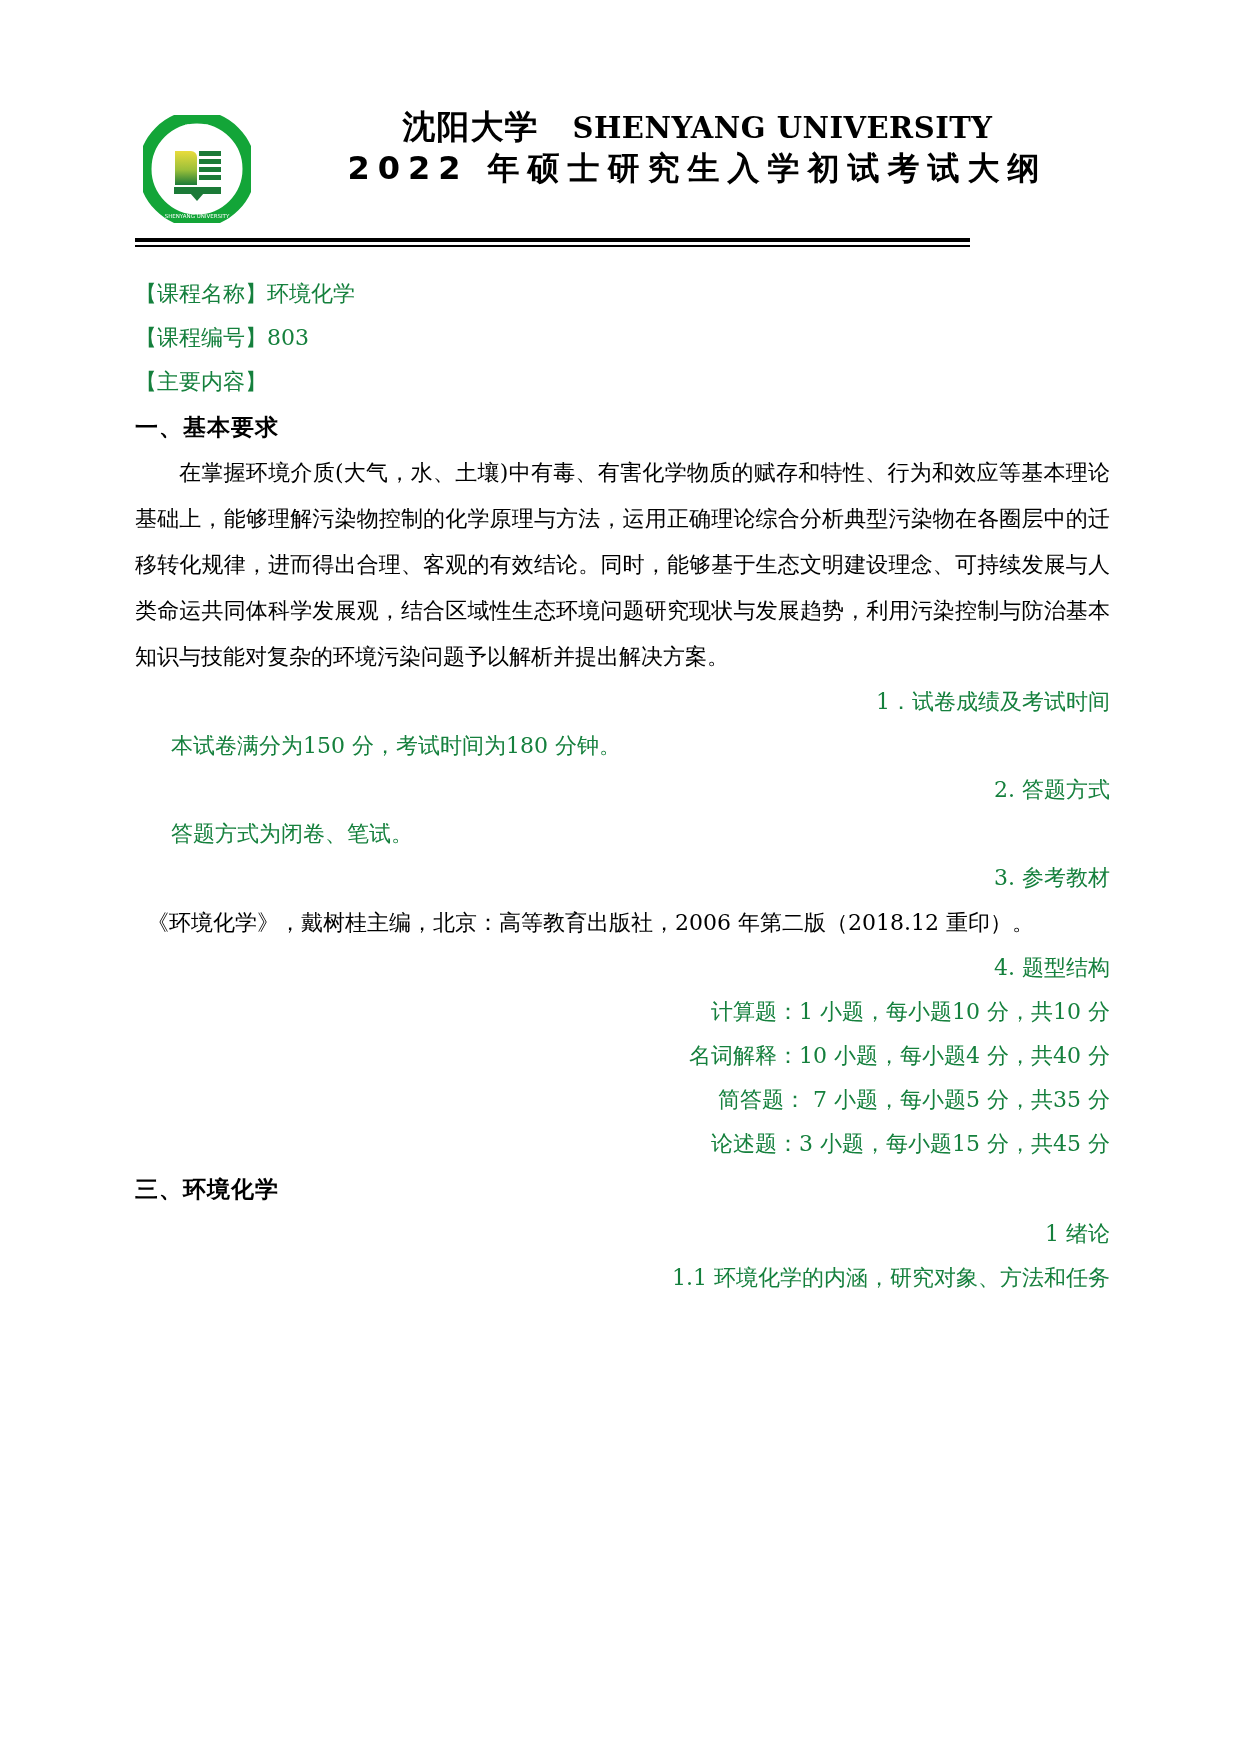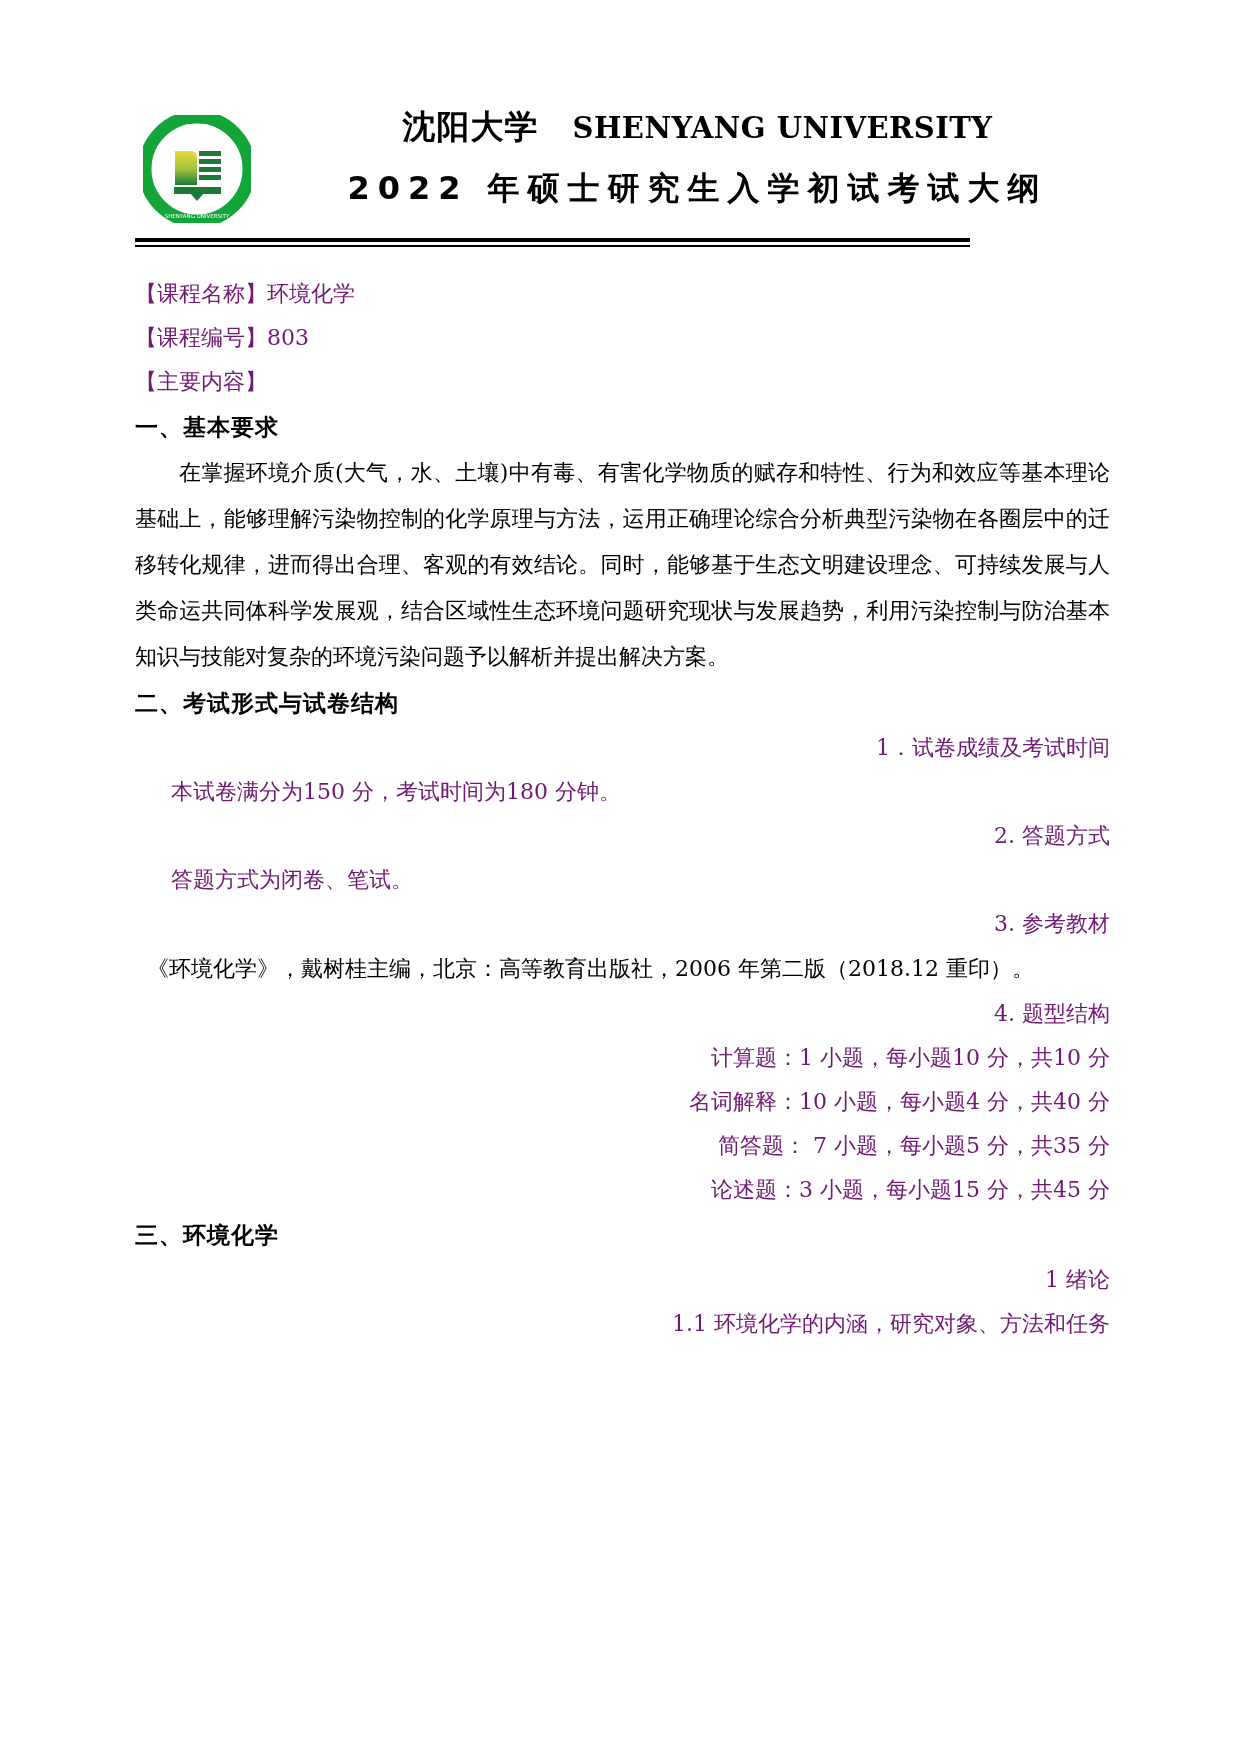--- a/index.html
+++ b/index.html
@@ -58,21 +58,20 @@
     font-size: 33px;
   }
   .title-en {
     font-family: "DejaVu Serif", serif;
     font-weight: bold;
     font-size: 29px;
     letter-spacing: 0.5px;
     margin-left: 34px;
   }
   .title-line2 {
-    margin-top: 20px;
     font-family: "DejaVu Sans", "Liberation Sans", sans-serif;
     font-weight: bold;
     font-size: 32px;
     letter-spacing: 8px;
     white-space: nowrap;
   }
 
   .rule-double {
     position: absolute;
     left: 135px;
@@ -88,21 +87,21 @@
   .content {
     position: absolute;
     left: 135px;
     top: 272px;
     width: 975px;
   }
   .line {
     font-family: "DejaVu Serif", "Liberation Serif", serif;
     font-size: 22px;
     line-height: 44px;
-    color: #701a75;
+    color: #15803d;
     white-space: pre-wrap;
   }
   .bracket-line { font-size: 22px; }
   .heading {
     font-family: Liberation Sans, sans-serif;
     font-weight: bold;
     font-size: 23px;
     line-height: 46px;
     letter-spacing: 1px;
   }
@@ -176,21 +175,20 @@
 
   <div class="content">
 
     <div class="line bracket-line">【课程名称】环境化学</div>
     <div class="line bracket-line">【课程编号】803</div>
     <div class="line bracket-line">【主要内容】</div>
 
     <div class="heading">一、基本要求</div>
     <p class="para">在掌握环境介质(大气，水、土壤)中有毒、有害化学物质的赋存和特性、行为和效应等基本理论基础上，能够理解污染物控制的化学原理与方法，运用正确理论综合分析典型污染物在各圈层中的迁移转化规律，进而得出合理、客观的有效结论。同时，能够基于生态文明建设理念、可持续发展与人类命运共同体科学发展观，结合区域性生态环境问题研究现状与发展趋势，利用污染控制与防治基本知识与技能对复杂的环境污染问题予以解析并提出解决方案。</p>
 
-    <div class="heading">二、考试形式与试卷结构</div>
 
     <div class="line indent1">1．试卷成绩及考试时间</div>
     <div class="line indent-half">本试卷满分为150 分，考试时间为180 分钟。</div>
 
     <div class="line indent1">2. 答题方式</div>
     <div class="line indent-half">答题方式为闭卷、笔试。</div>
 
     <div class="line indent1">3. 参考教材</div>
     <p class="ref">《环境化学》，戴树桂主编，北京：高等教育出版社，2006 年第二版（2018.12 重印）。</p>
 

